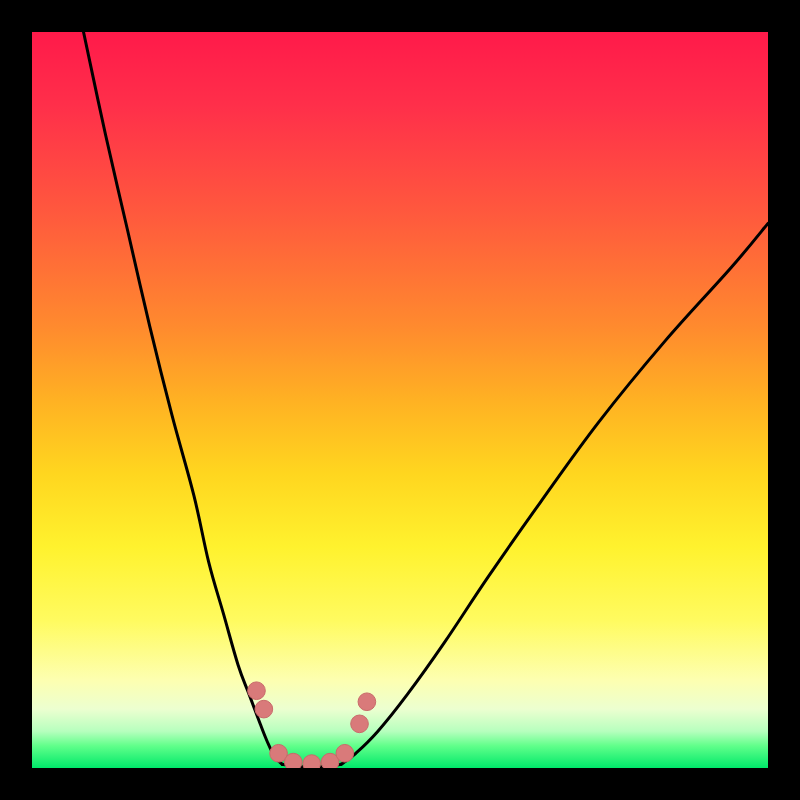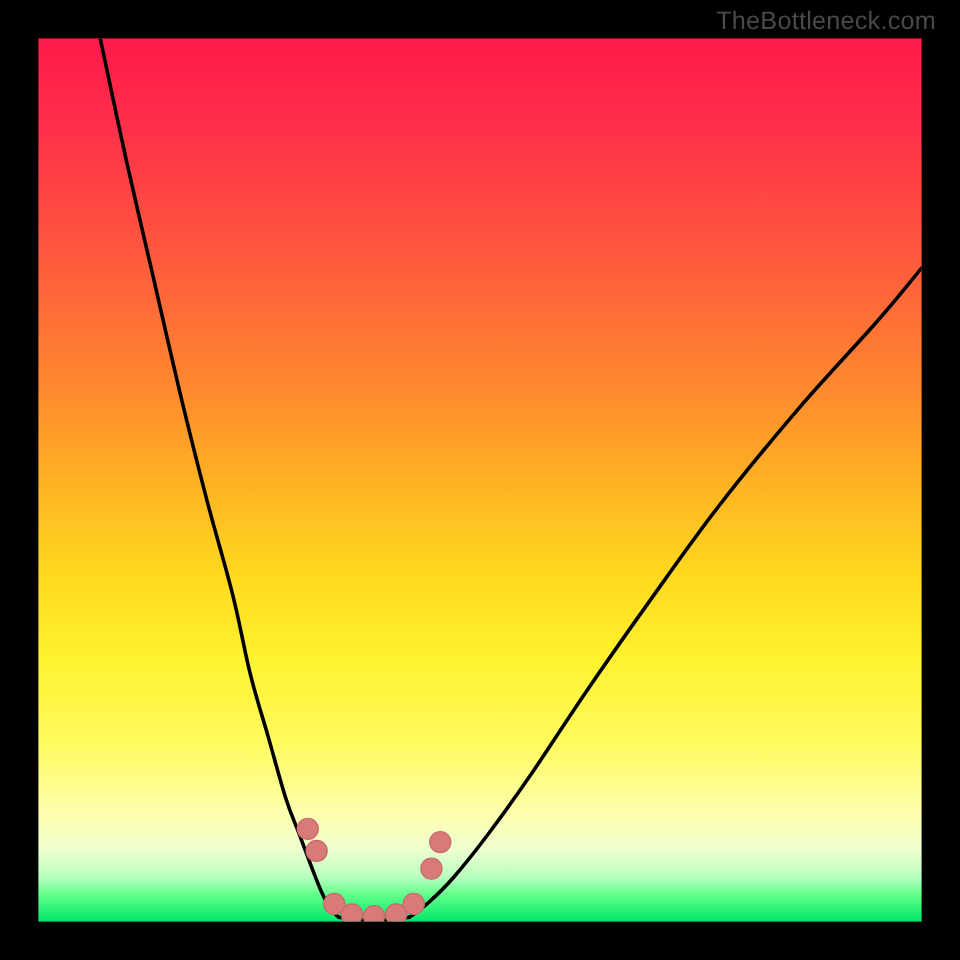--- a/index.html
+++ b/index.html
@@ -65,14 +65,13 @@
           <circle cx="246.56" cy="721.28" r="8.832" fill="#d97a7a" stroke="#c96a6a" stroke-width="1"></circle>
           <circle cx="261.28" cy="730.112" r="8.832" fill="#d97a7a" stroke="#c96a6a" stroke-width="1"></circle>
           <circle cx="279.68" cy="731.584" r="8.832" fill="#d97a7a" stroke="#c96a6a" stroke-width="1"></circle>
           <circle cx="298.08000000000004" cy="730.112" r="8.832" fill="#d97a7a" stroke="#c96a6a" stroke-width="1"></circle>
           <circle cx="312.8" cy="721.28" r="8.832" fill="#d97a7a" stroke="#c96a6a" stroke-width="1"></circle>
           <circle cx="327.52" cy="691.84" r="8.832" fill="#d97a7a" stroke="#c96a6a" stroke-width="1"></circle>
           <circle cx="334.88" cy="669.76" r="8.832" fill="#d97a7a" stroke="#c96a6a" stroke-width="1"></circle>
         </g>
     </svg>
   </div>
-  <div class="watermark">TheBottleneck.com</div>
 </div>
 
 </body></html>

